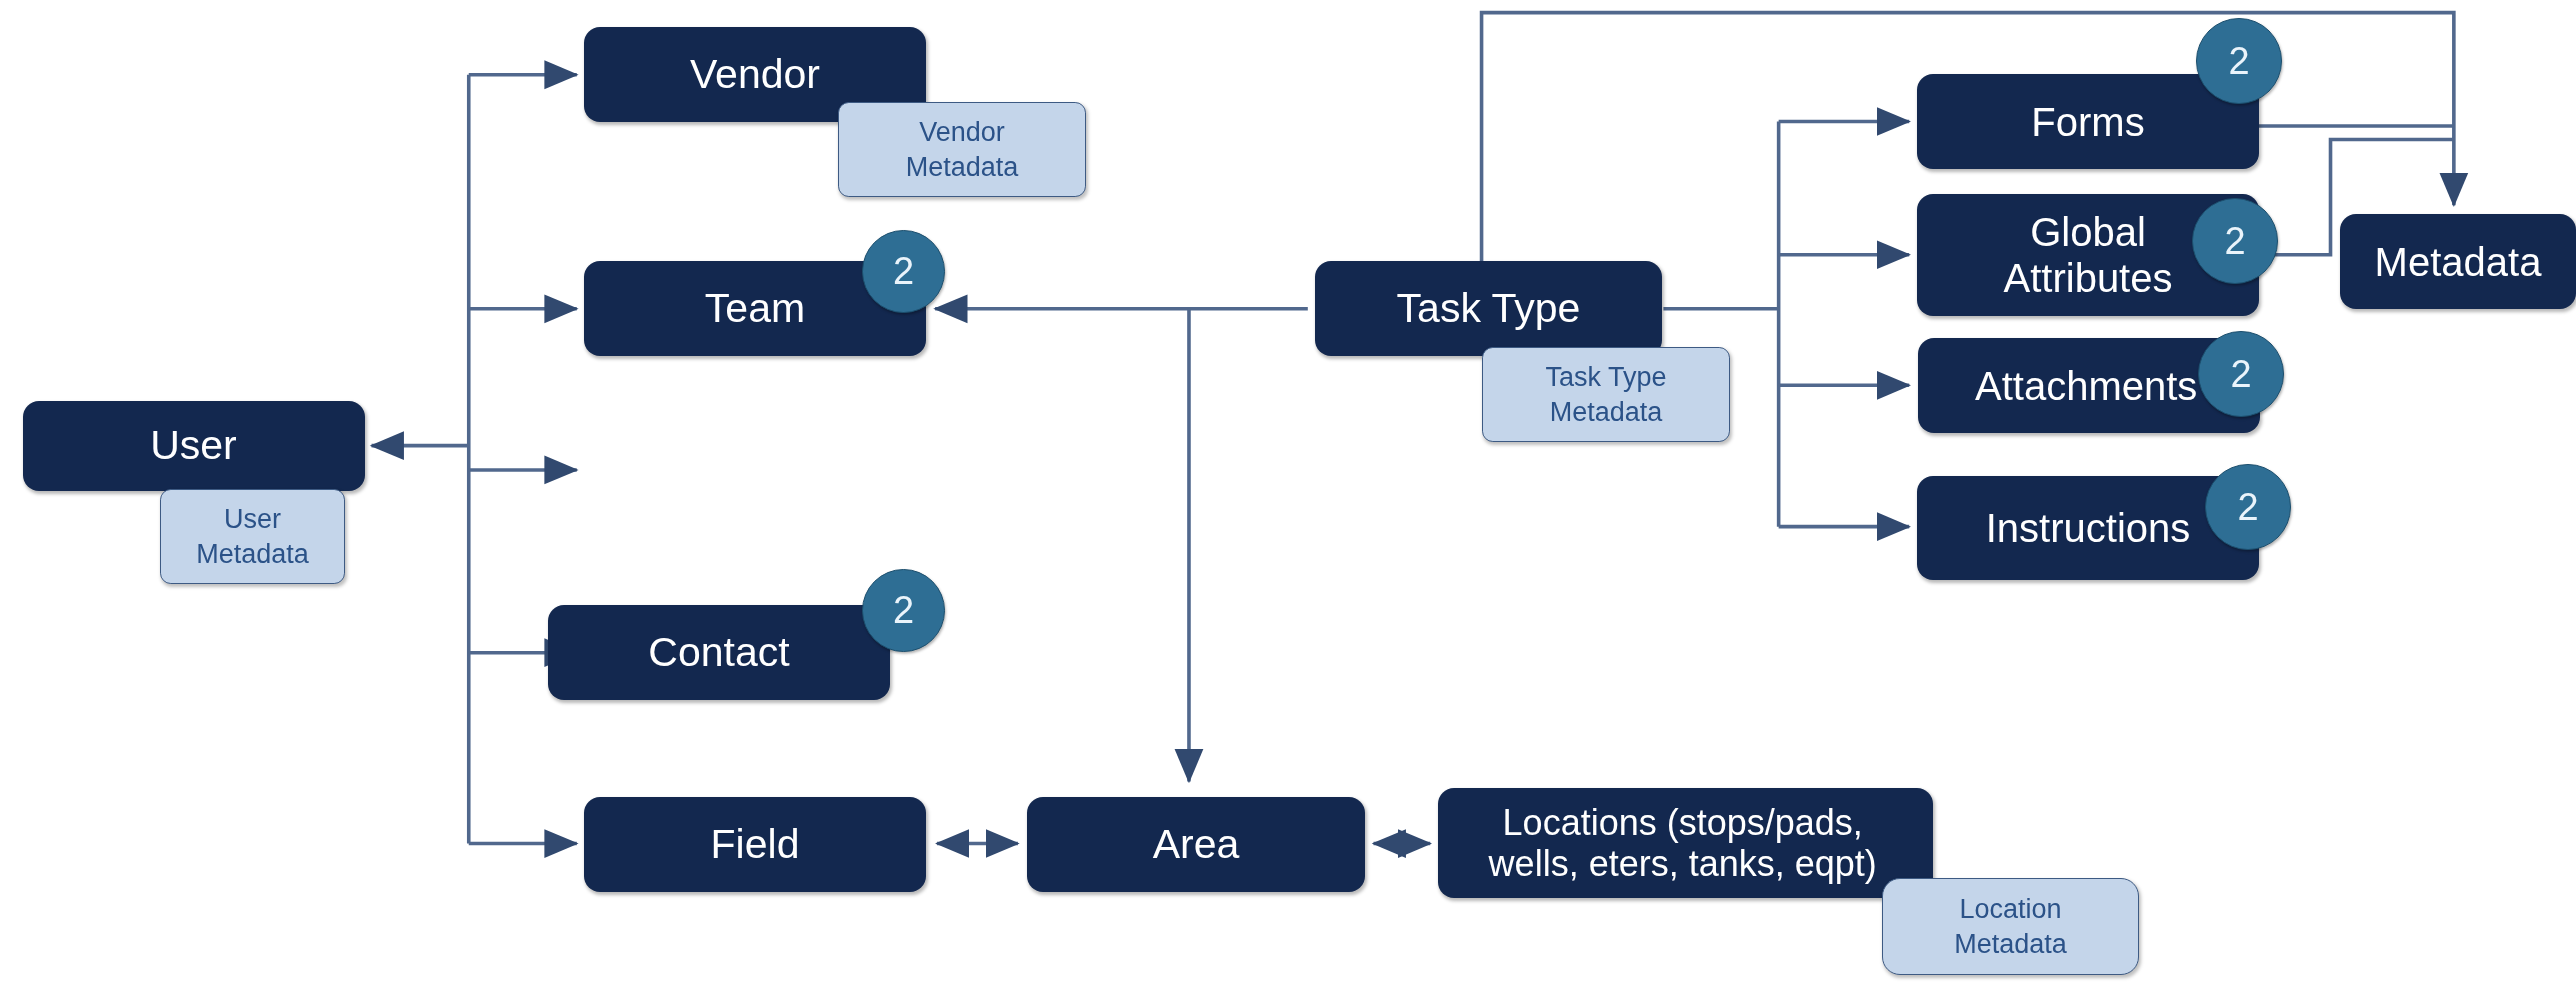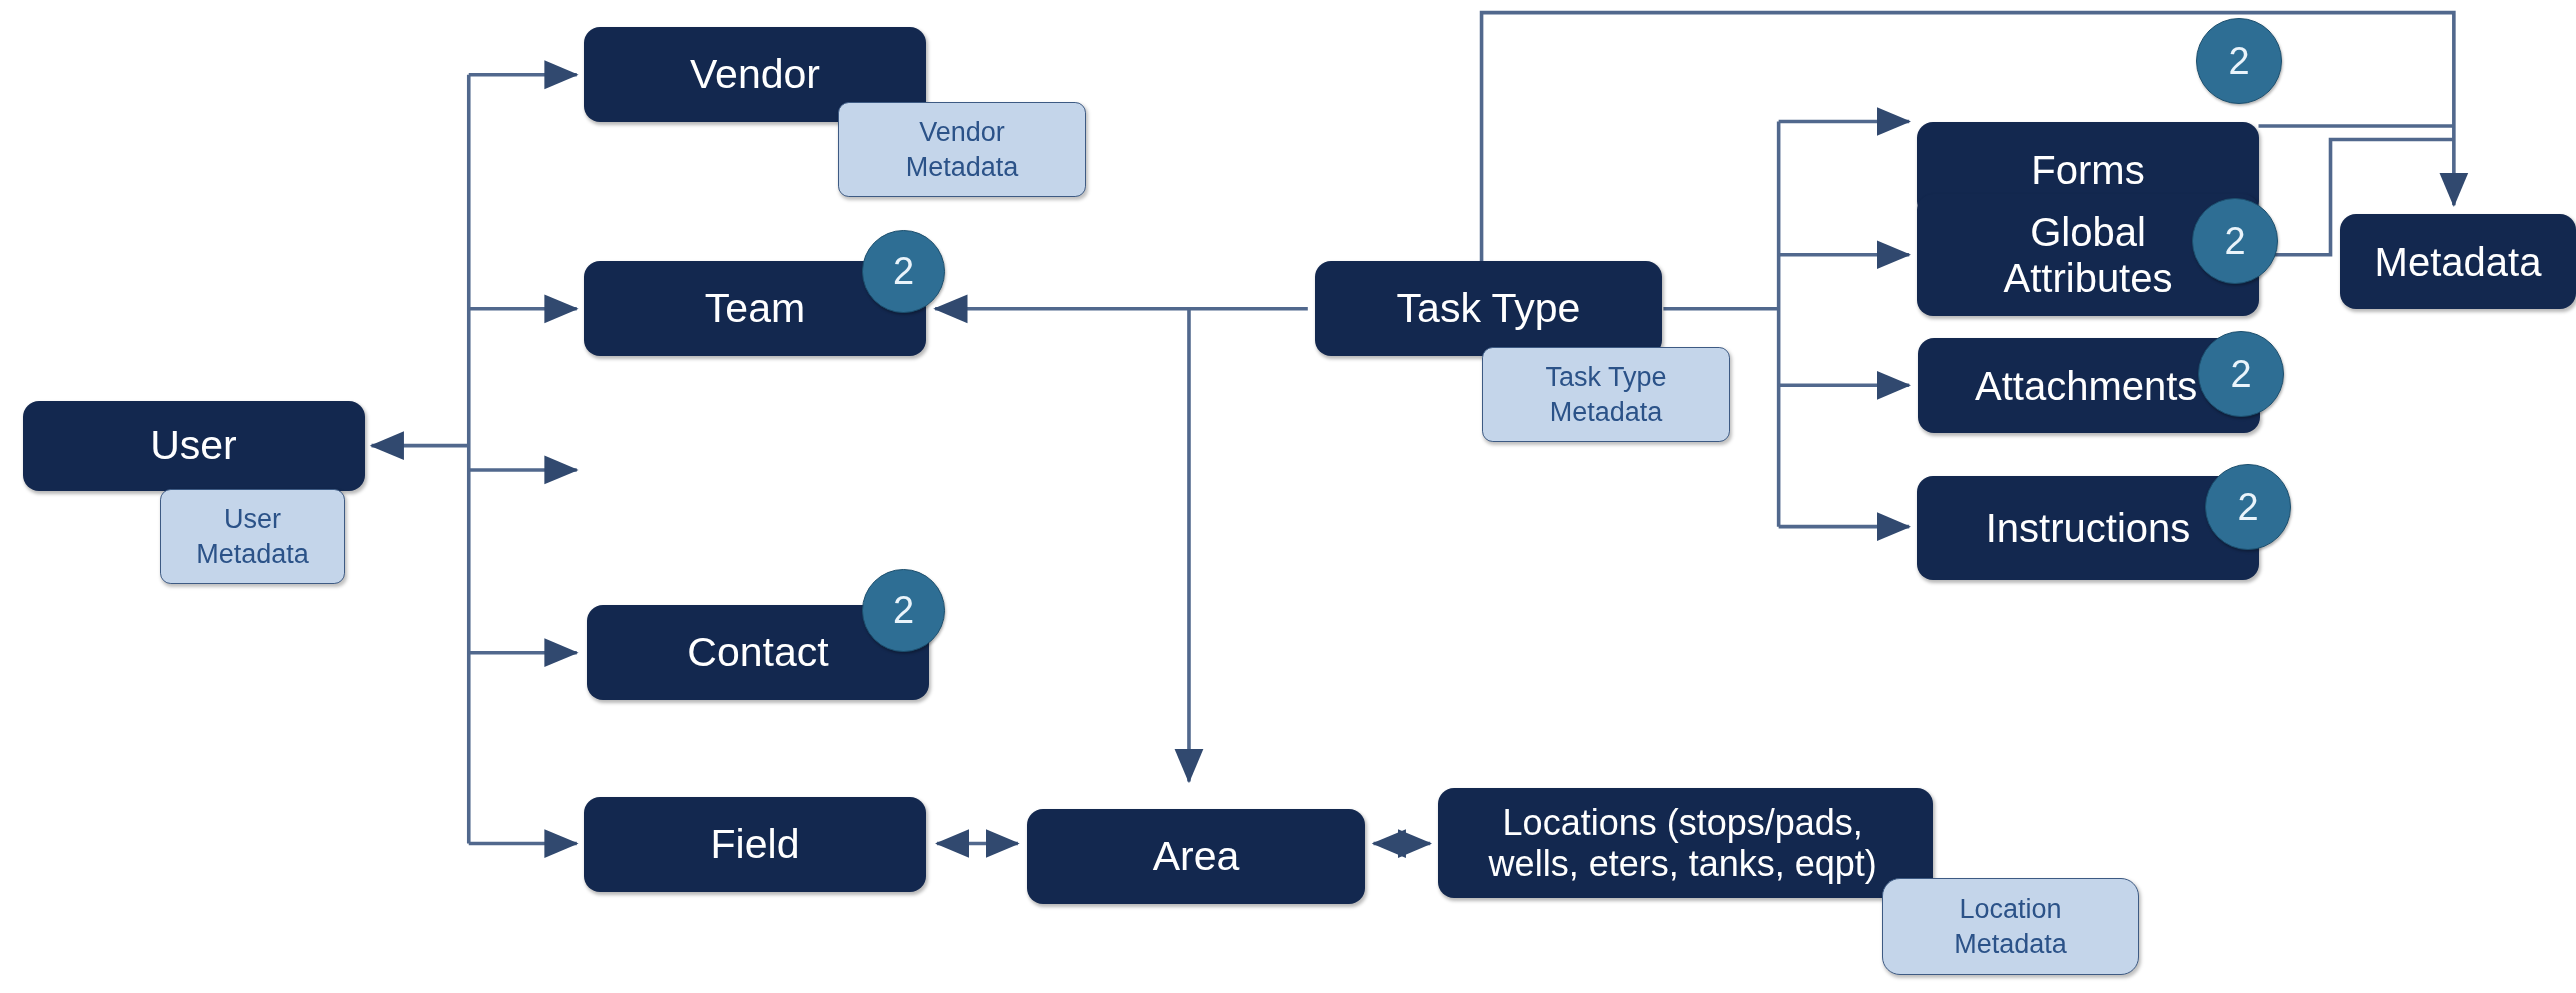--- a/index.html
+++ b/index.html
@@ -147,42 +147,42 @@
 
   <div class="node fs-big" style="left:584px; top:27px; width:342px; height:95px;">
     <span class="label">Vendor</span>
   </div>
 
   <div class="node fs-big" style="left:584px; top:261px; width:342px; height:95px;">
     <span class="label">Team</span>
   </div>
 
 
-  <div class="node fs-big" style="left:587px; top:605px; width:342px; height:95px;">
+  <div class="node fs-big" style="left:548px; top:605px; width:342px; height:95px;">
     <span class="label">Contact</span>
   </div>
 
   <div class="node fs-big" style="left:584px; top:797px; width:342px; height:95px;">
     <span class="label">Field</span>
   </div>
 
-  <div class="node fs-big" style="left:1027px; top:797px; width:338px; height:95px;margin-top:12px;">
+  <div class="node fs-big" style="left:1027px; top:797px; width:338px; height:95px;">
     <span class="label">Area</span>
   </div>
 
   <div class="node fs-loc" style="left:1438px; top:788px; width:495px; height:110px;padding-left:7px;">
     <span class="label">Locations (stops/pads,
 wells, eters, tanks, eqpt)</span>
   </div>
 
   <div class="node fs-big" style="left:1315px; top:261px; width:347px; height:95px;">
     <span class="label">Task Type</span>
   </div>
 
-  <div class="node fs-med" style="left:1917px; top:74px; width:342px; height:95px;margin-top:48px;">
+  <div class="node fs-med" style="left:1917px; top:74px; width:342px; height:95px;">
     <span class="label">Forms</span>
   </div>
 
   <div class="node fs-med" style="left:1917px; top:194px; width:342px; height:122px;">
     <span class="label">Global
 Attributes</span>
   </div>
 
   <div class="node fs-med" style="left:1918px; top:338px; width:342px; height:95px;padding-left:7px;">
     <span class="label">Attachments</span>

